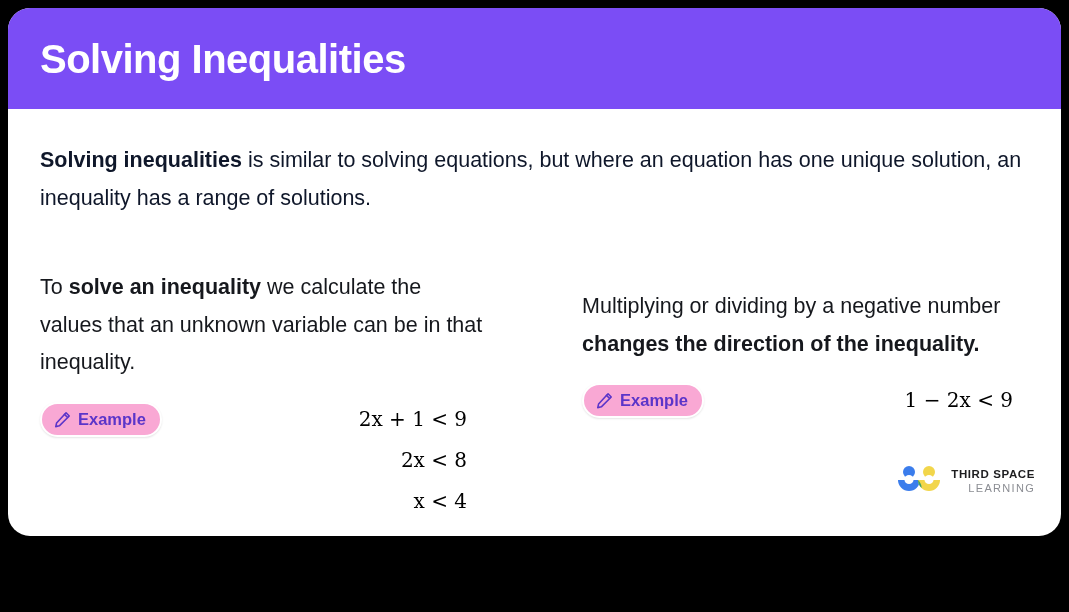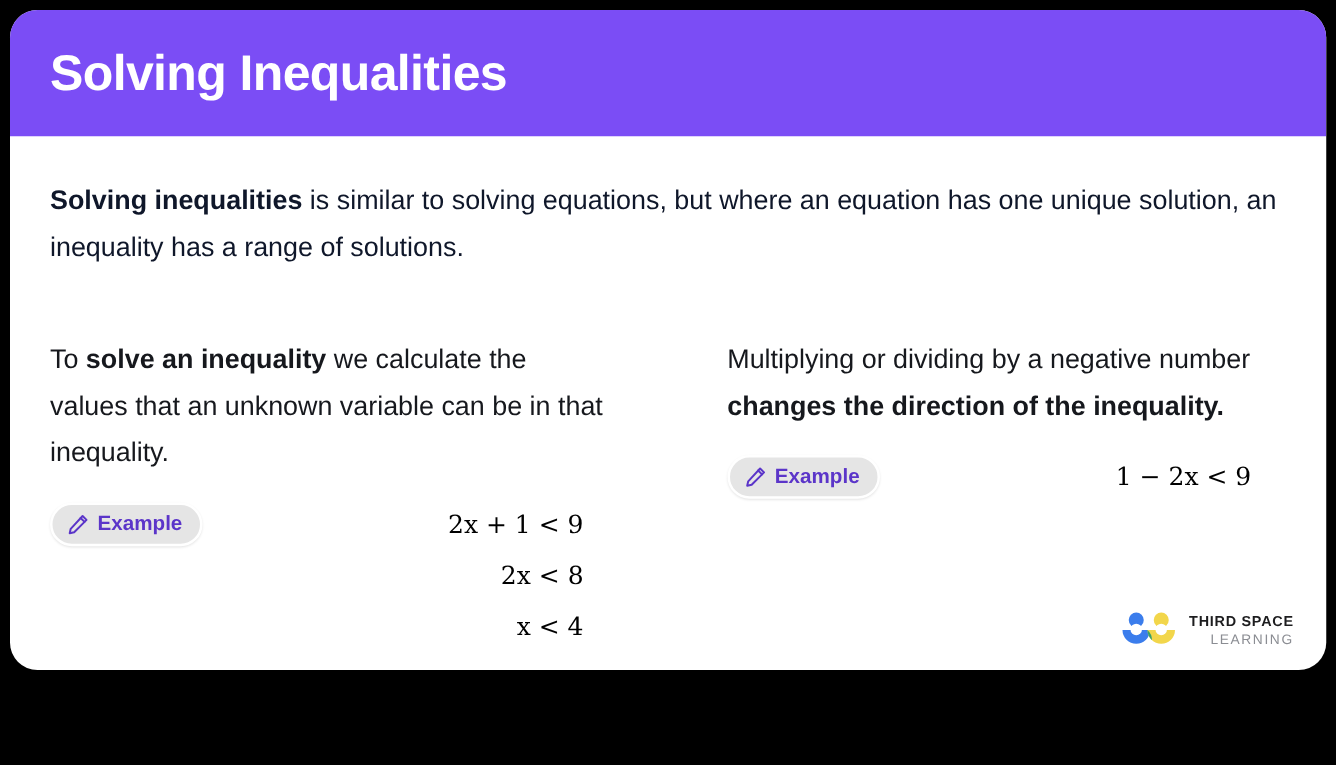--- a/index.html
+++ b/index.html
@@ -72,41 +72,41 @@
     top: 160px;
     width: 100%;
     display: flex;
     gap: 39px;
   }
   .col {
     width: 50%;
     box-sizing: border-box;
   }
   .col-left { padding-left: 32px; padding-right: 30px; }
-  .col-right { padding-left: 28px; padding-right: 42px; }
+  .col-right { padding-left: 28px; padding-right: 30px; margin-top: 19px; }
 
   .col-text {
     font-size: 21.5px;
     line-height: 37.5px;
     color: #16181d;
     margin: 0;
   }
   .col-text b { font-weight: bold; }
 
   .example-row {
     display: flex;
     align-items: flex-start;
     margin-top: 20px;
   }
 
   .badge {
     display: inline-flex;
     align-items: center;
     gap: 6px;
-    background: #e5e5e5;
+    background: #f9a8d4;
     border: 2px solid #ffffff;
     border-radius: 999px;
     padding: 6px 14px 6px 11px;
     flex: 0 0 auto;
     box-shadow: 0 1px 2px rgba(0,0,0,0.10);
   }
   .badge-label {
     color: #5B35C9;
     font-size: 16.5px;
     font-weight: bold;
@@ -130,21 +130,21 @@
     padding-right: 18px;
     margin-top: -3px;
     white-space: nowrap;
   }
   .eq { display: block; }
 
   
   .logo {
     position: absolute;
     right: 26px;
-    bottom: 14px;
+    bottom: 38px;
     display: flex;
     align-items: center;
     gap: 9px;
   }
   .logo-mark {
     width: 46px;
     height: 33px;
     display: block;
   }
   .logo-text { line-height: 1; }

